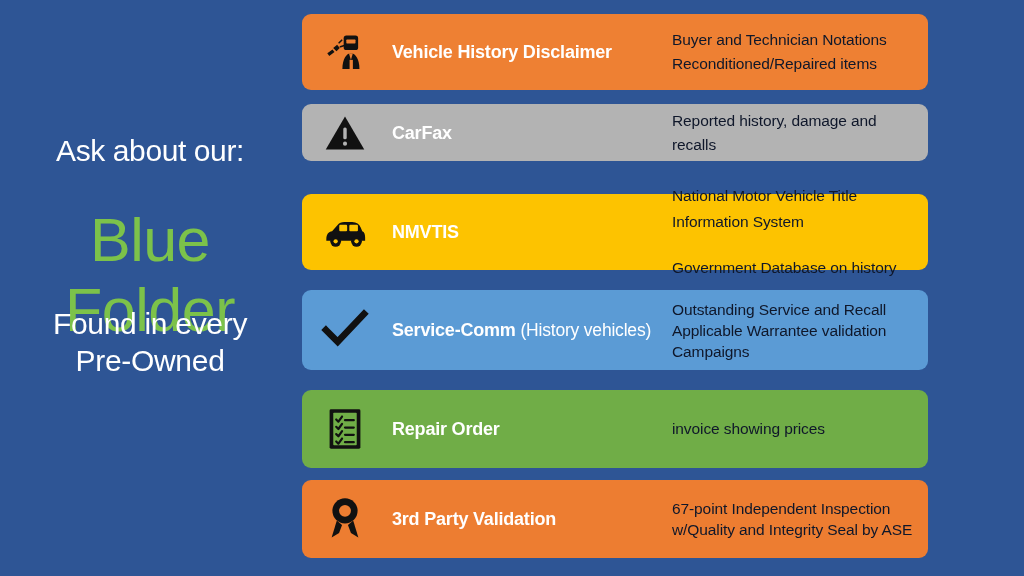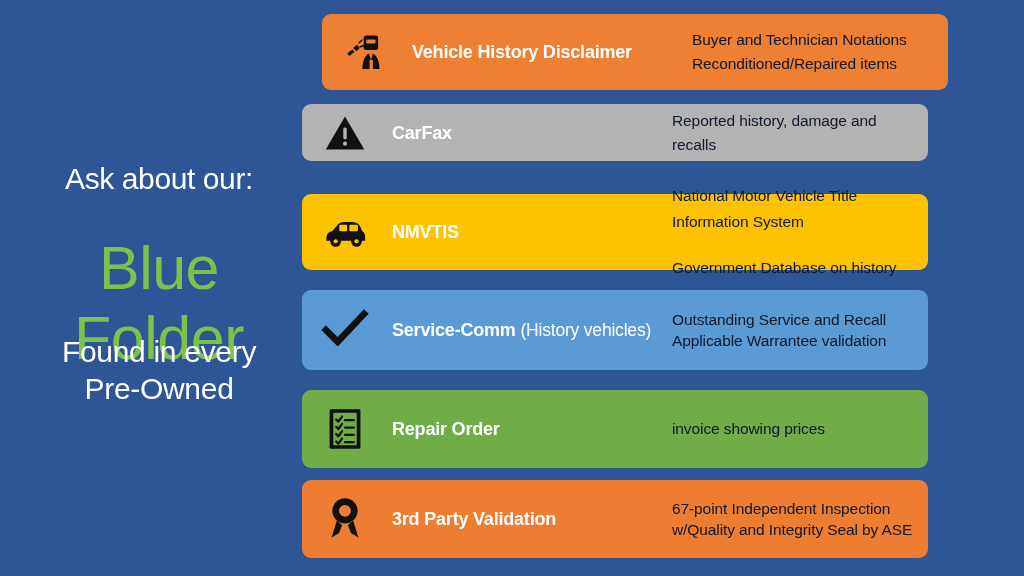--- a/index.html
+++ b/index.html
@@ -18,25 +18,24 @@
   #slide {
     position: relative;
     width: 1024px;
     height: 576px;
     background: #2e5595;
   }
 
   
   #left-panel {
     position: absolute;
-    left: 9px;
+    left: 0;
     top: 0;
     width: 300px;
     height: 404px;
-    margin-top: 28px;
   }
   .left-line {
     position: absolute;
     width: 300px;
     text-align: center;
     color: #ffffff;
     font-family: "Liberation Sans", sans-serif;
   }
   #ask-line {
     top: 134px;
@@ -116,21 +115,21 @@
     color: #0f172a;
     font-size: 15.5px;
     font-weight: 400;
     line-height: 24px;
     letter-spacing: -0.1px;
     width: 270px;
   }
   .card-desc .d-line { display: block; white-space: nowrap; }
 
   
-  #card-0 { top: 14px;  height: 76px; margin-left: 20px; }
+  #card-0 { top: 14px;  height: 76px; }
   #card-1 { top: 104px; height: 57px; }
   #card-2 { top: 194px; height: 76px; }
   #card-3 { top: 290px; height: 80px; }
   #card-4 { top: 390px; height: 78px; }
   #card-5 { top: 480px; height: 78px; }
 
   #card-2 .card-desc { line-height: 26px; }
   #card-3 .card-desc { line-height: 21px; }
   #card-5 .card-desc { line-height: 21px; }
 </style>
@@ -229,20 +228,21 @@
             <path d="M6 30 L22 46 L58 8" stroke="#111" stroke-width="9" fill="none" stroke-linecap="square" stroke-linejoin="miter"></path>
           </svg>
         </div>
         <div class="card-title">
           <span>Service-Comm</span>
           <span class="sub"> (History vehicles)</span>
         </div>
         <div class="card-desc">
           <span class="d-line">Outstanding Service and Recall</span>
           <span class="d-line">Applicable Warrantee validation</span>
+          <span class="d-line">Campaigns</span>
         </div>
       </div>
     </div>
 
     <div class="card" id="card-4" style="background: rgb(112, 173, 71);">
       <div class="card-inner">
         <div class="card-icon">
           <svg width="36" height="44" viewBox="0 0 48 60">
             <rect x="3" y="3" width="42" height="54" rx="2" fill="#111"></rect>
             <rect x="8" y="8" width="32" height="44" rx="1" fill="#70ad47"></rect>

